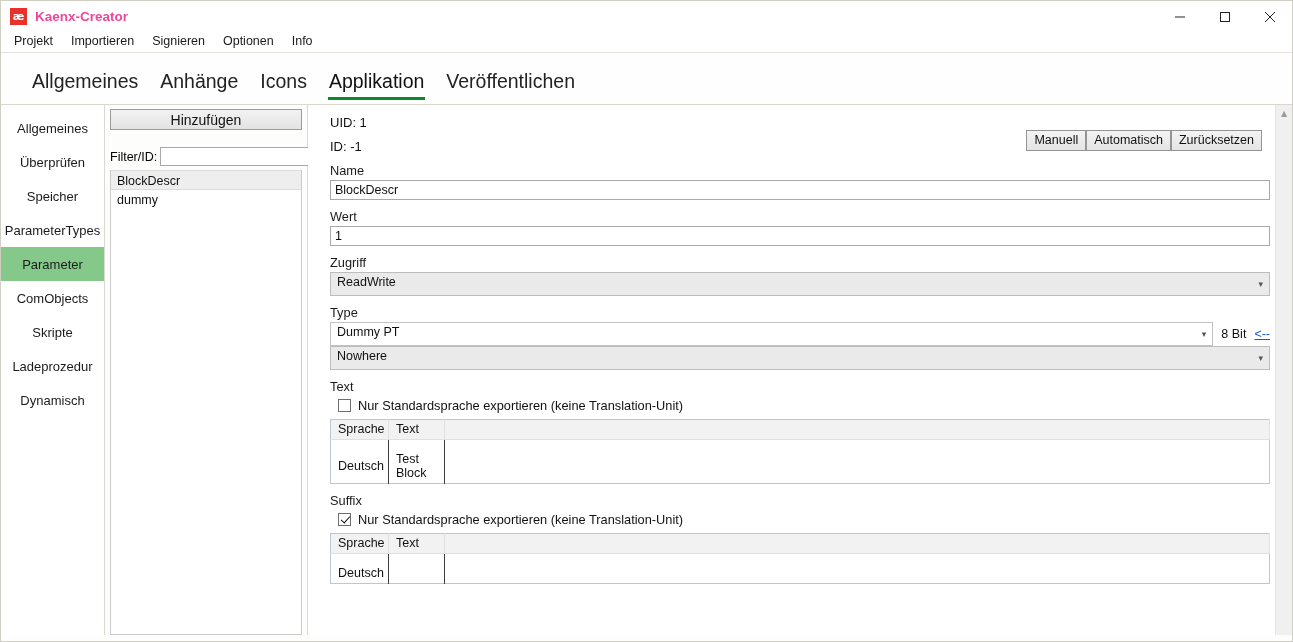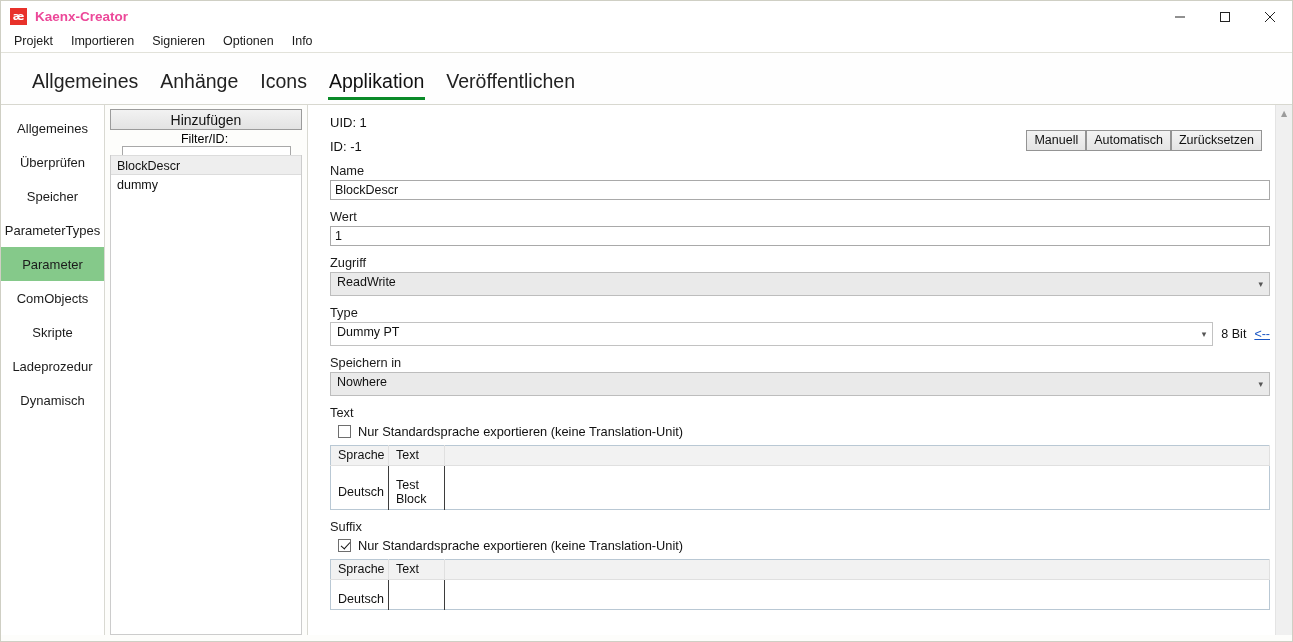--- a/index.html
+++ b/index.html
@@ -136,23 +136,22 @@
     height: 21px;
     background: linear-gradient(#f2f2f2,#e3e3e3);
     border: 1px solid #9b9b9b;
     font-size: 14px;
     display: flex; align-items: center; justify-content: center;
     color: #111;
   }
   .filter-row {
     display: flex;
     align-items: center;
-    margin-top: 2px;
+    margin-top: 17px;
     height: 19px;
-    flex-direction: column;
   }
   .filter-label { font-size: 12.5px; margin-right: 3px; white-space: nowrap; }
   .filter-input {
     flex: 1;
     height: 19px;
     border: 1px solid #a8a8a8;
     background: #fff;
     font-size: 12.5px;
     padding: 0 3px;
     font-family: "Liberation Sans", sans-serif;
@@ -417,21 +416,20 @@
       <div class="fld-label">Type</div>
       <div class="type-row">
         <div class="sel-wrap">
           <div class="sel-input white">Dummy PT</div>
           <span class="caret">▾</span>
         </div>
         <span class="bitinfo">8 Bit</span>
         <span class="bitinfo bitlink">&lt;--</span>
       </div>
 
-      <div class="fld-label">Speichern in</div>
       <div class="sel-wrap">
         <div class="sel-input">Nowhere</div>
         <span class="caret">▾</span>
       </div>
 
       <div class="fld-label">Text</div>
       <div class="cbrow">
         <span class="cbox"></span>
         <span>Nur Standardsprache exportieren (keine Translation-Unit)</span>
       </div>

